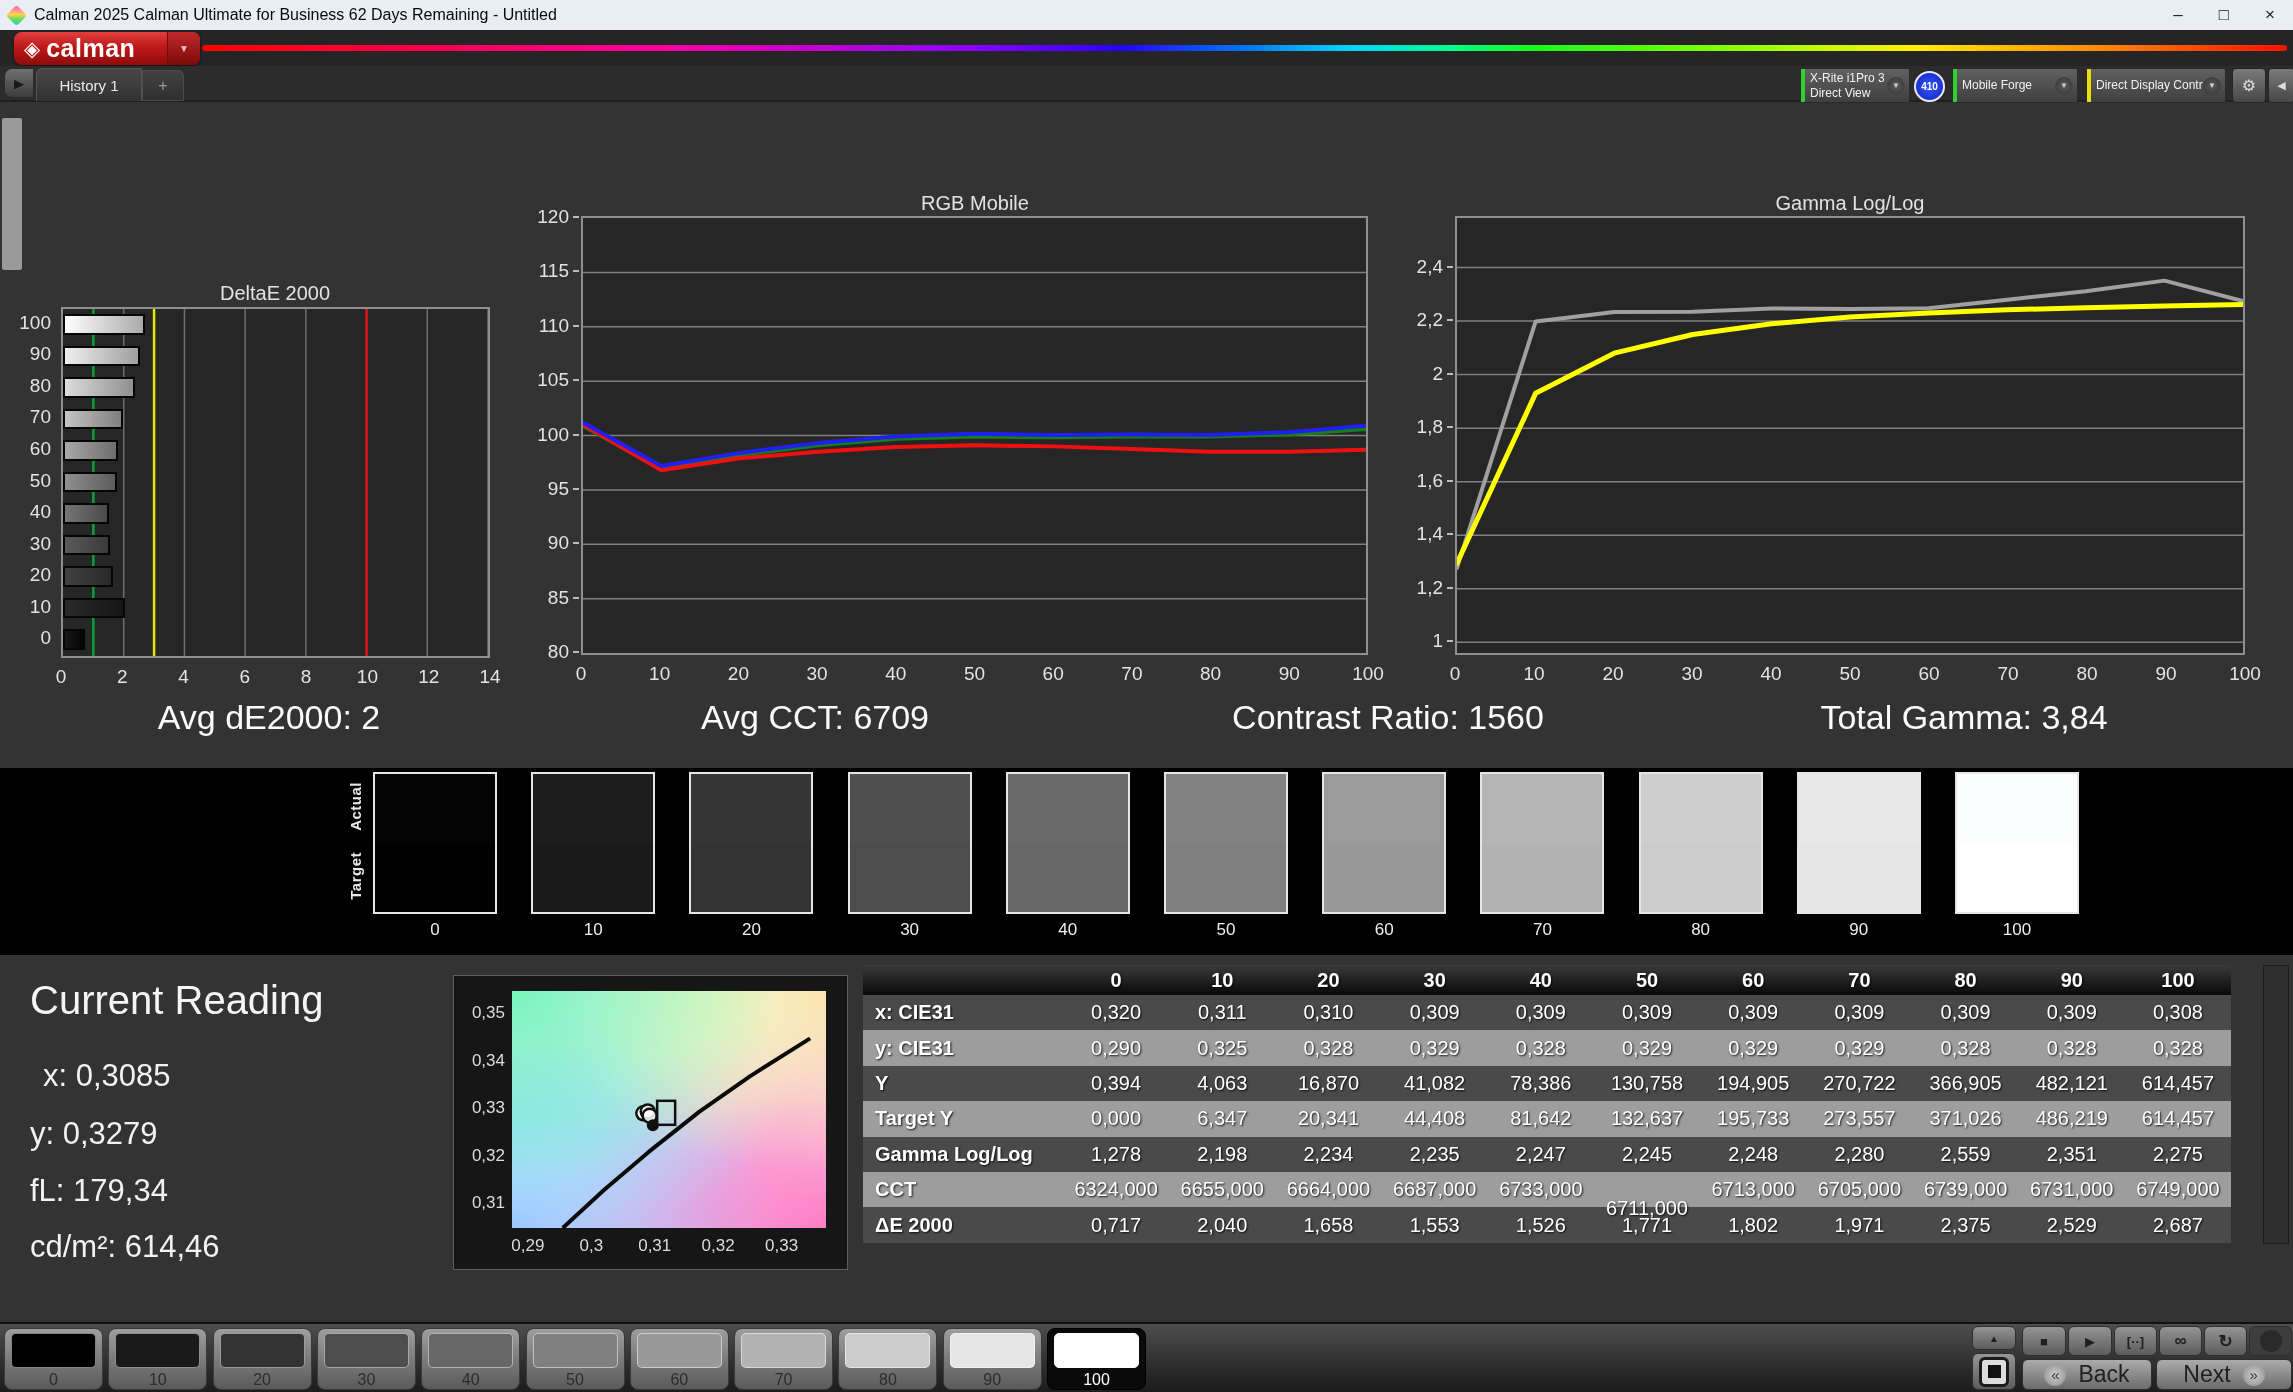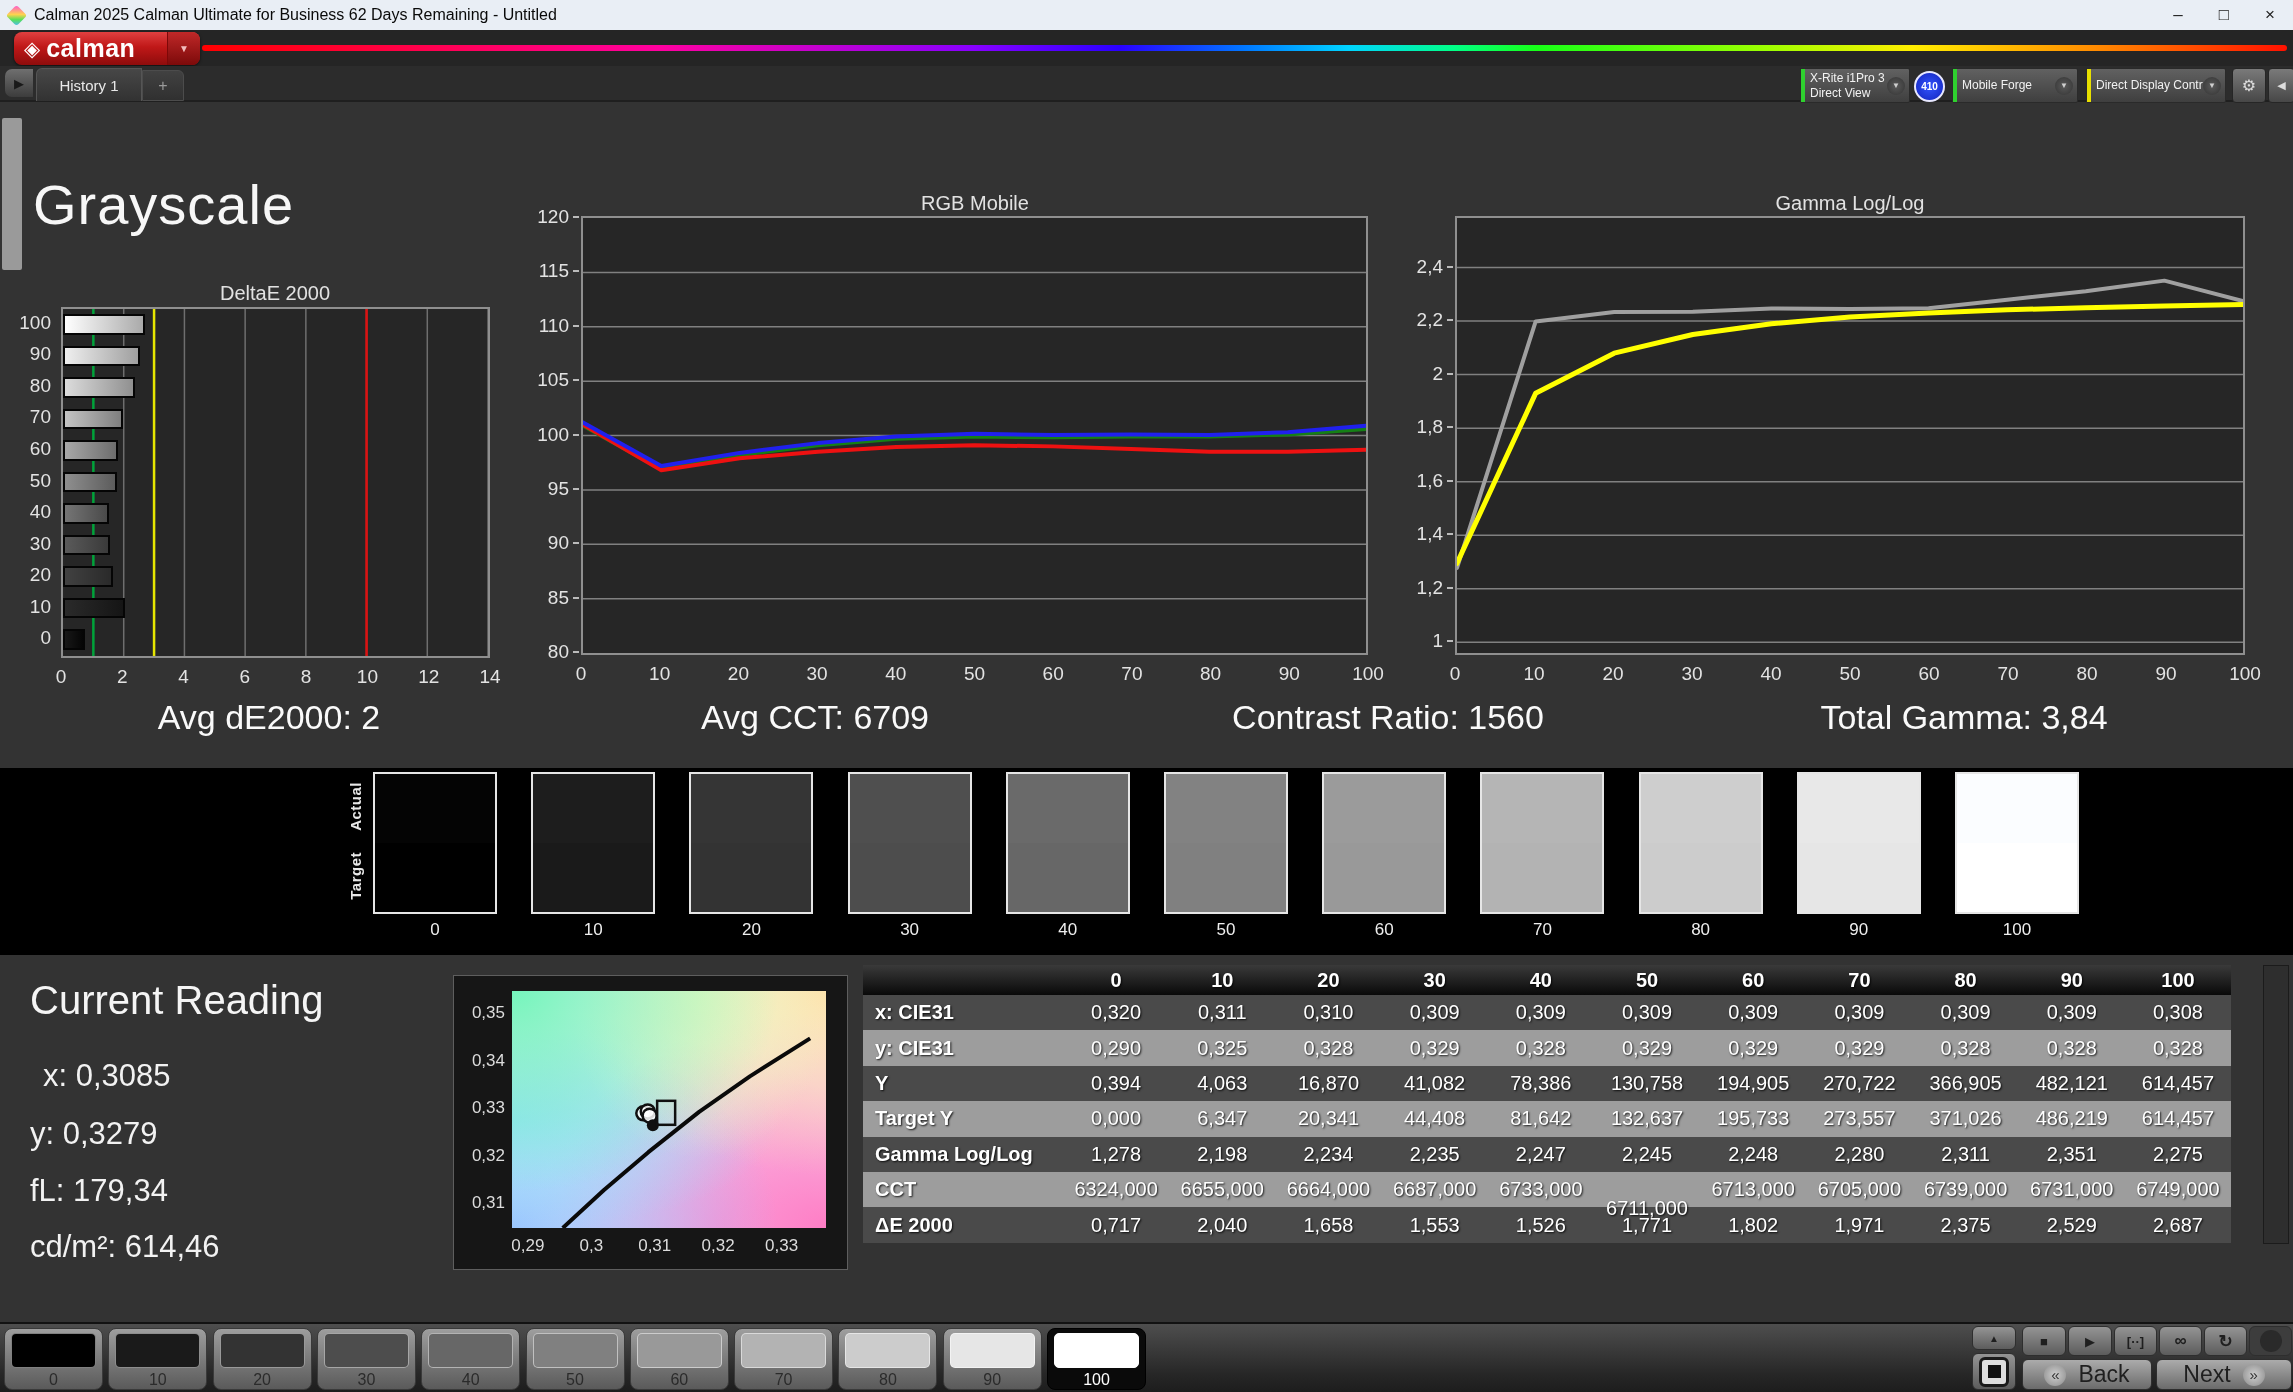--- a/index.html
+++ b/index.html
@@ -158,21 +158,20 @@
       <div class="drop-caret">▼</div>
     </div>
     <div class="sq-btn" style="left:2232px;width:32px;font-size:16px;">
       <span>⚙</span>
     </div>
     <div class="sq-btn" style="left:2268px;width:25px;font-size:11px;">
       <span>◀</span>
     </div>
   </div>
 
-  <h1 class="grayscale-title">Grayscale</h1>
   <div class="chart-title" style="left:275px;top:282px;">DeltaE 2000</div>
   <div class="chart-title" style="left:975px;top:192px;">RGB Mobile</div>
   <div class="chart-title" style="left:1850px;top:192px;">Gamma Log/Log</div>
 
   <div id="deltae-chart">
       <div class="plot" style="position: absolute; left: 61px; top: 307px; width: 429px; height: 351px;">
         <svg width="425" height="347" style="position:absolute;left:0;top:0;">
           <line x1="60.71428571428571" y1="0" x2="60.71428571428571" y2="347" stroke="#6e6e6e" stroke-width="1.5"></line>
           <line x1="121.42857142857142" y1="0" x2="121.42857142857142" y2="347" stroke="#6e6e6e" stroke-width="1.5"></line>
           <line x1="182.14285714285714" y1="0" x2="182.14285714285714" y2="347" stroke="#6e6e6e" stroke-width="1.5"></line>
@@ -475,21 +474,21 @@
       <div class="mrow" style="height: 35.4px; background: rgb(74, 74, 74);">
         <div class="mcell mlabel" style="width: 200px; flex: 0 0 200px;">Gamma Log/Log</div>
         <div class="mcell" style="width: 106.2px; flex: 0 0 106.2px;">1,278</div>
         <div class="mcell" style="width: 106.2px; flex: 0 0 106.2px;">2,198</div>
         <div class="mcell" style="width: 106.2px; flex: 0 0 106.2px;">2,234</div>
         <div class="mcell" style="width: 106.2px; flex: 0 0 106.2px;">2,235</div>
         <div class="mcell" style="width: 106.2px; flex: 0 0 106.2px;">2,247</div>
         <div class="mcell" style="width: 106.2px; flex: 0 0 106.2px;">2,245</div>
         <div class="mcell" style="width: 106.2px; flex: 0 0 106.2px;">2,248</div>
         <div class="mcell" style="width: 106.2px; flex: 0 0 106.2px;">2,280</div>
-        <div class="mcell" style="width: 106.2px; flex: 0 0 106.2px;">2,311</div>
+        <div class="mcell" style="width: 106.2px; flex: 0 0 106.2px;">2,559</div>
         <div class="mcell" style="width: 106.2px; flex: 0 0 106.2px;">2,351</div>
         <div class="mcell" style="width: 106.2px; flex: 0 0 106.2px;">2,275</div>
       </div>
       <div class="mrow" style="height: 35.4px; background: rgb(157, 157, 157);">
         <div class="mcell mlabel" style="width: 200px; flex: 0 0 200px;">CCT</div>
         <div class="mcell" style="width: 106.2px; flex: 0 0 106.2px;">6324,000</div>
         <div class="mcell" style="width: 106.2px; flex: 0 0 106.2px;">6655,000</div>
         <div class="mcell" style="width: 106.2px; flex: 0 0 106.2px;">6664,000</div>
         <div class="mcell" style="width: 106.2px; flex: 0 0 106.2px;">6687,000</div>
         <div class="mcell" style="width: 106.2px; flex: 0 0 106.2px;">6733,000</div>

